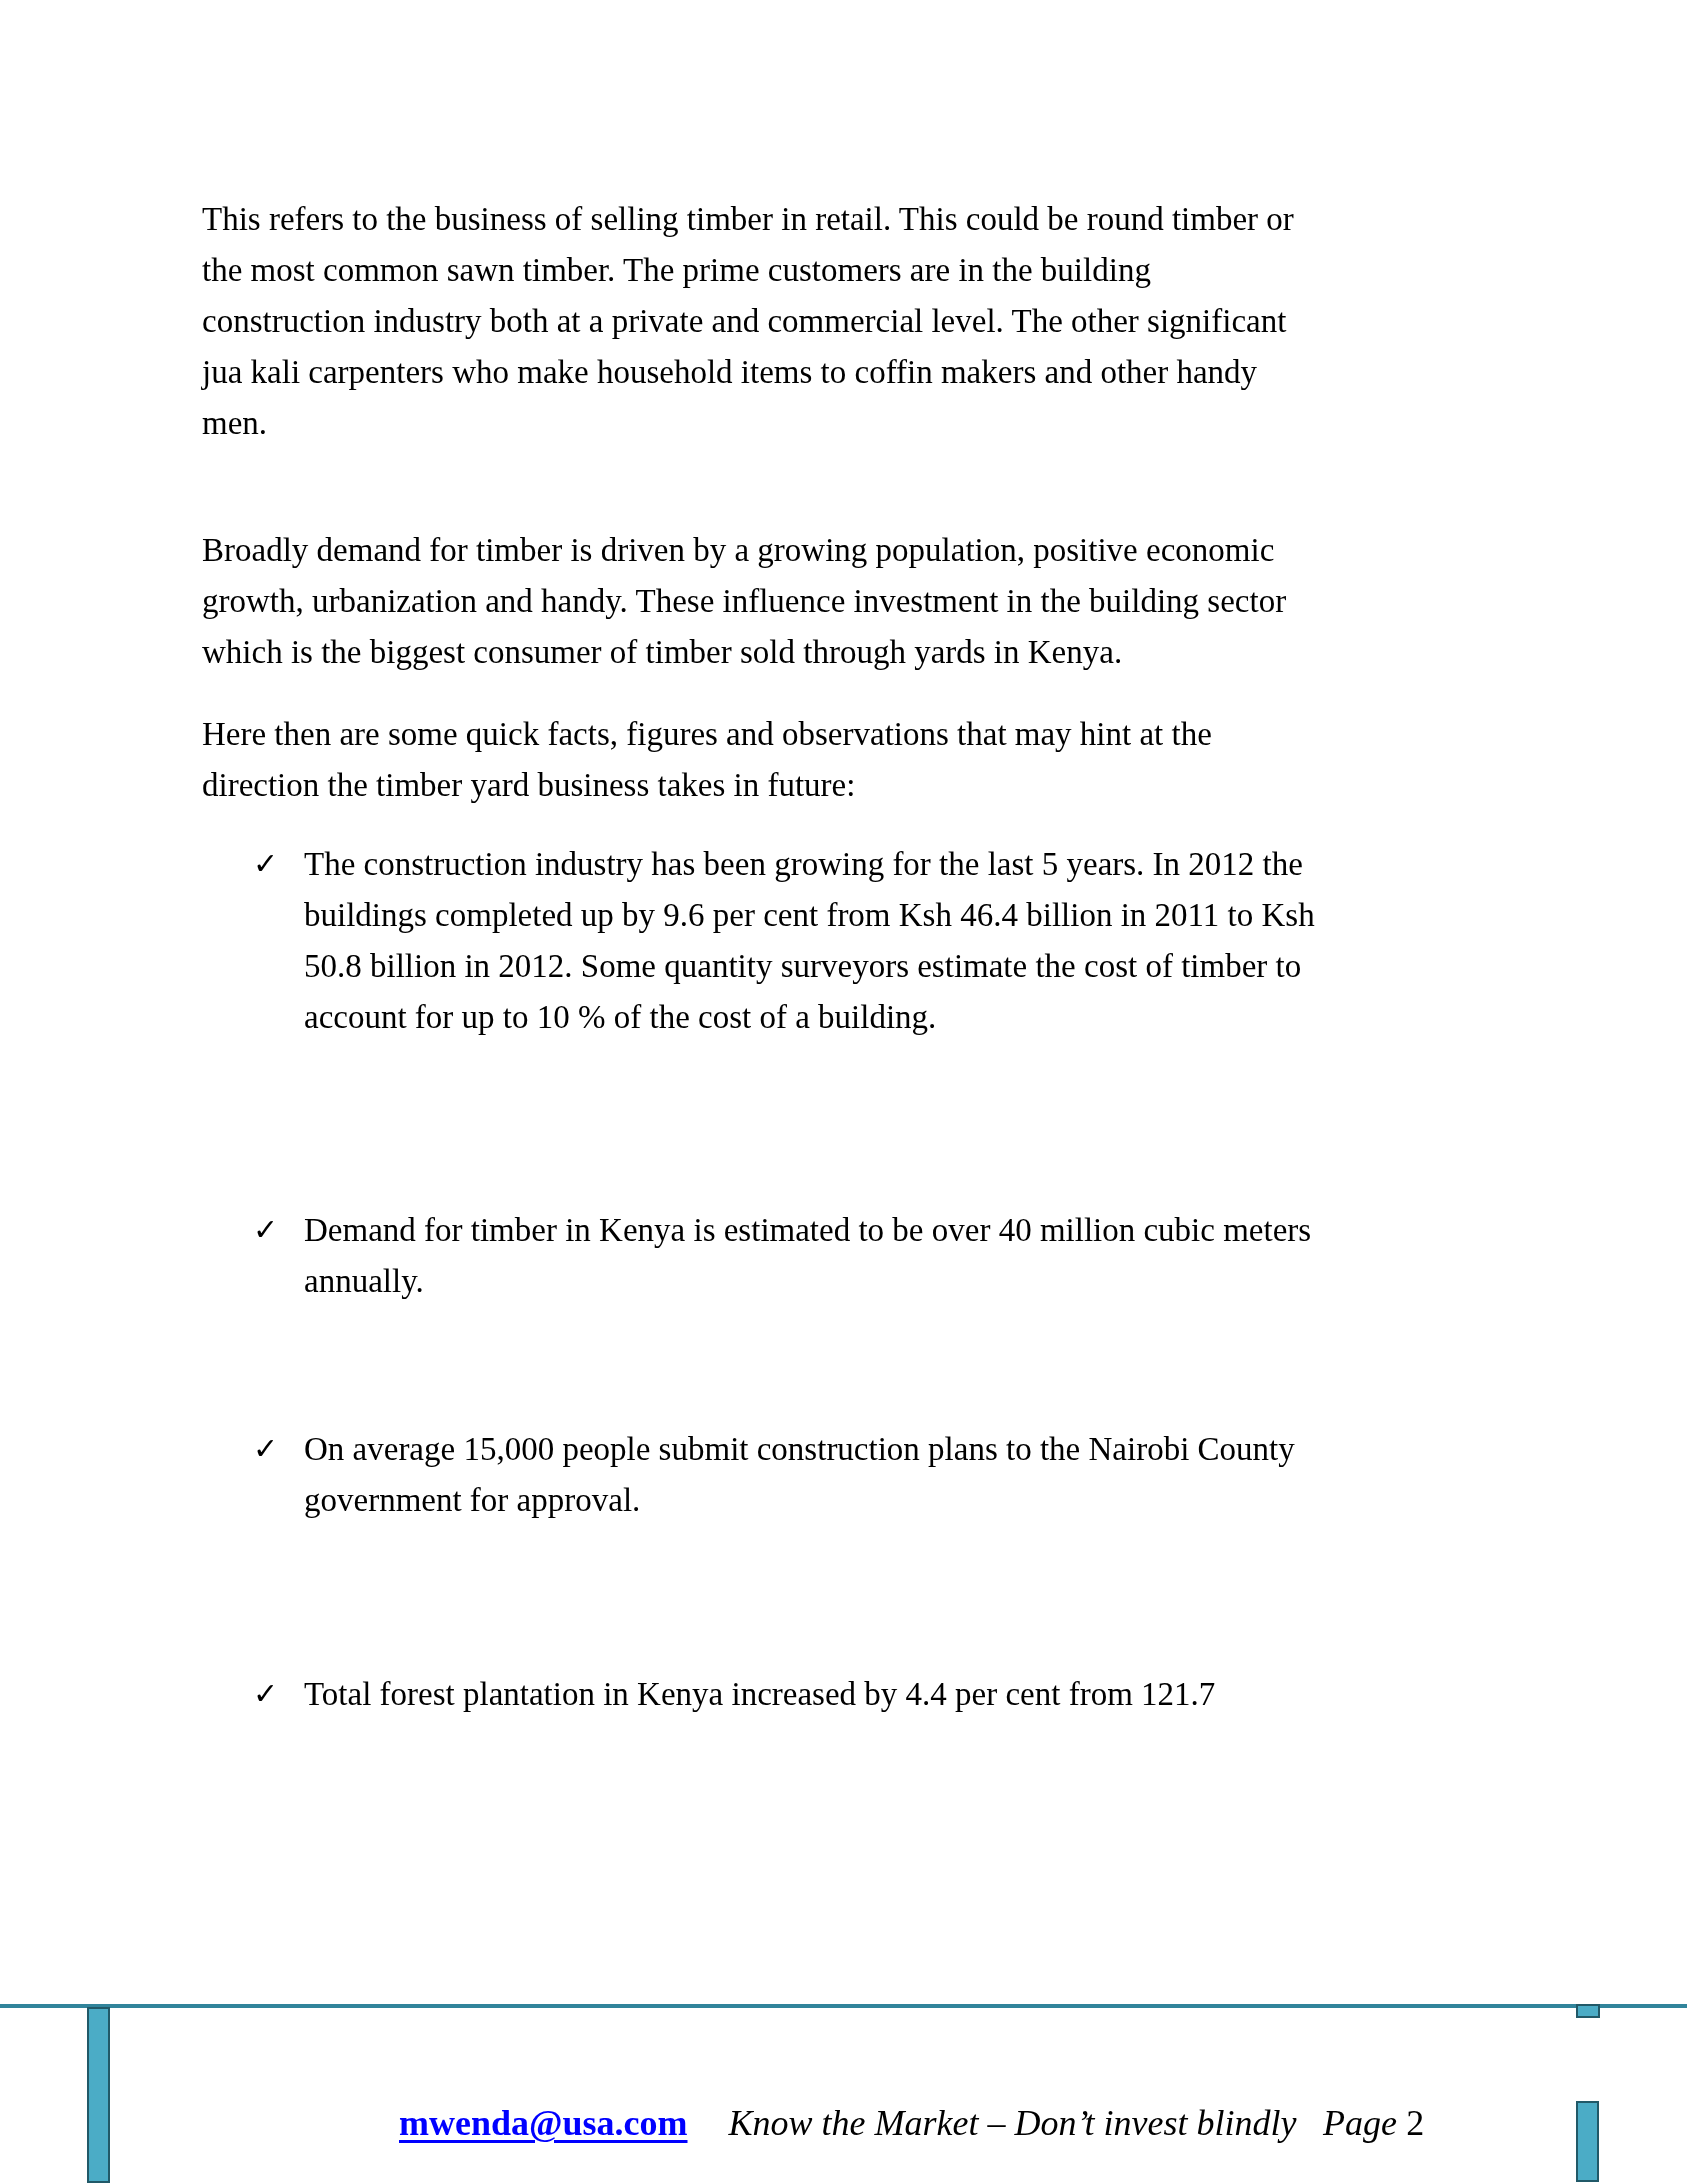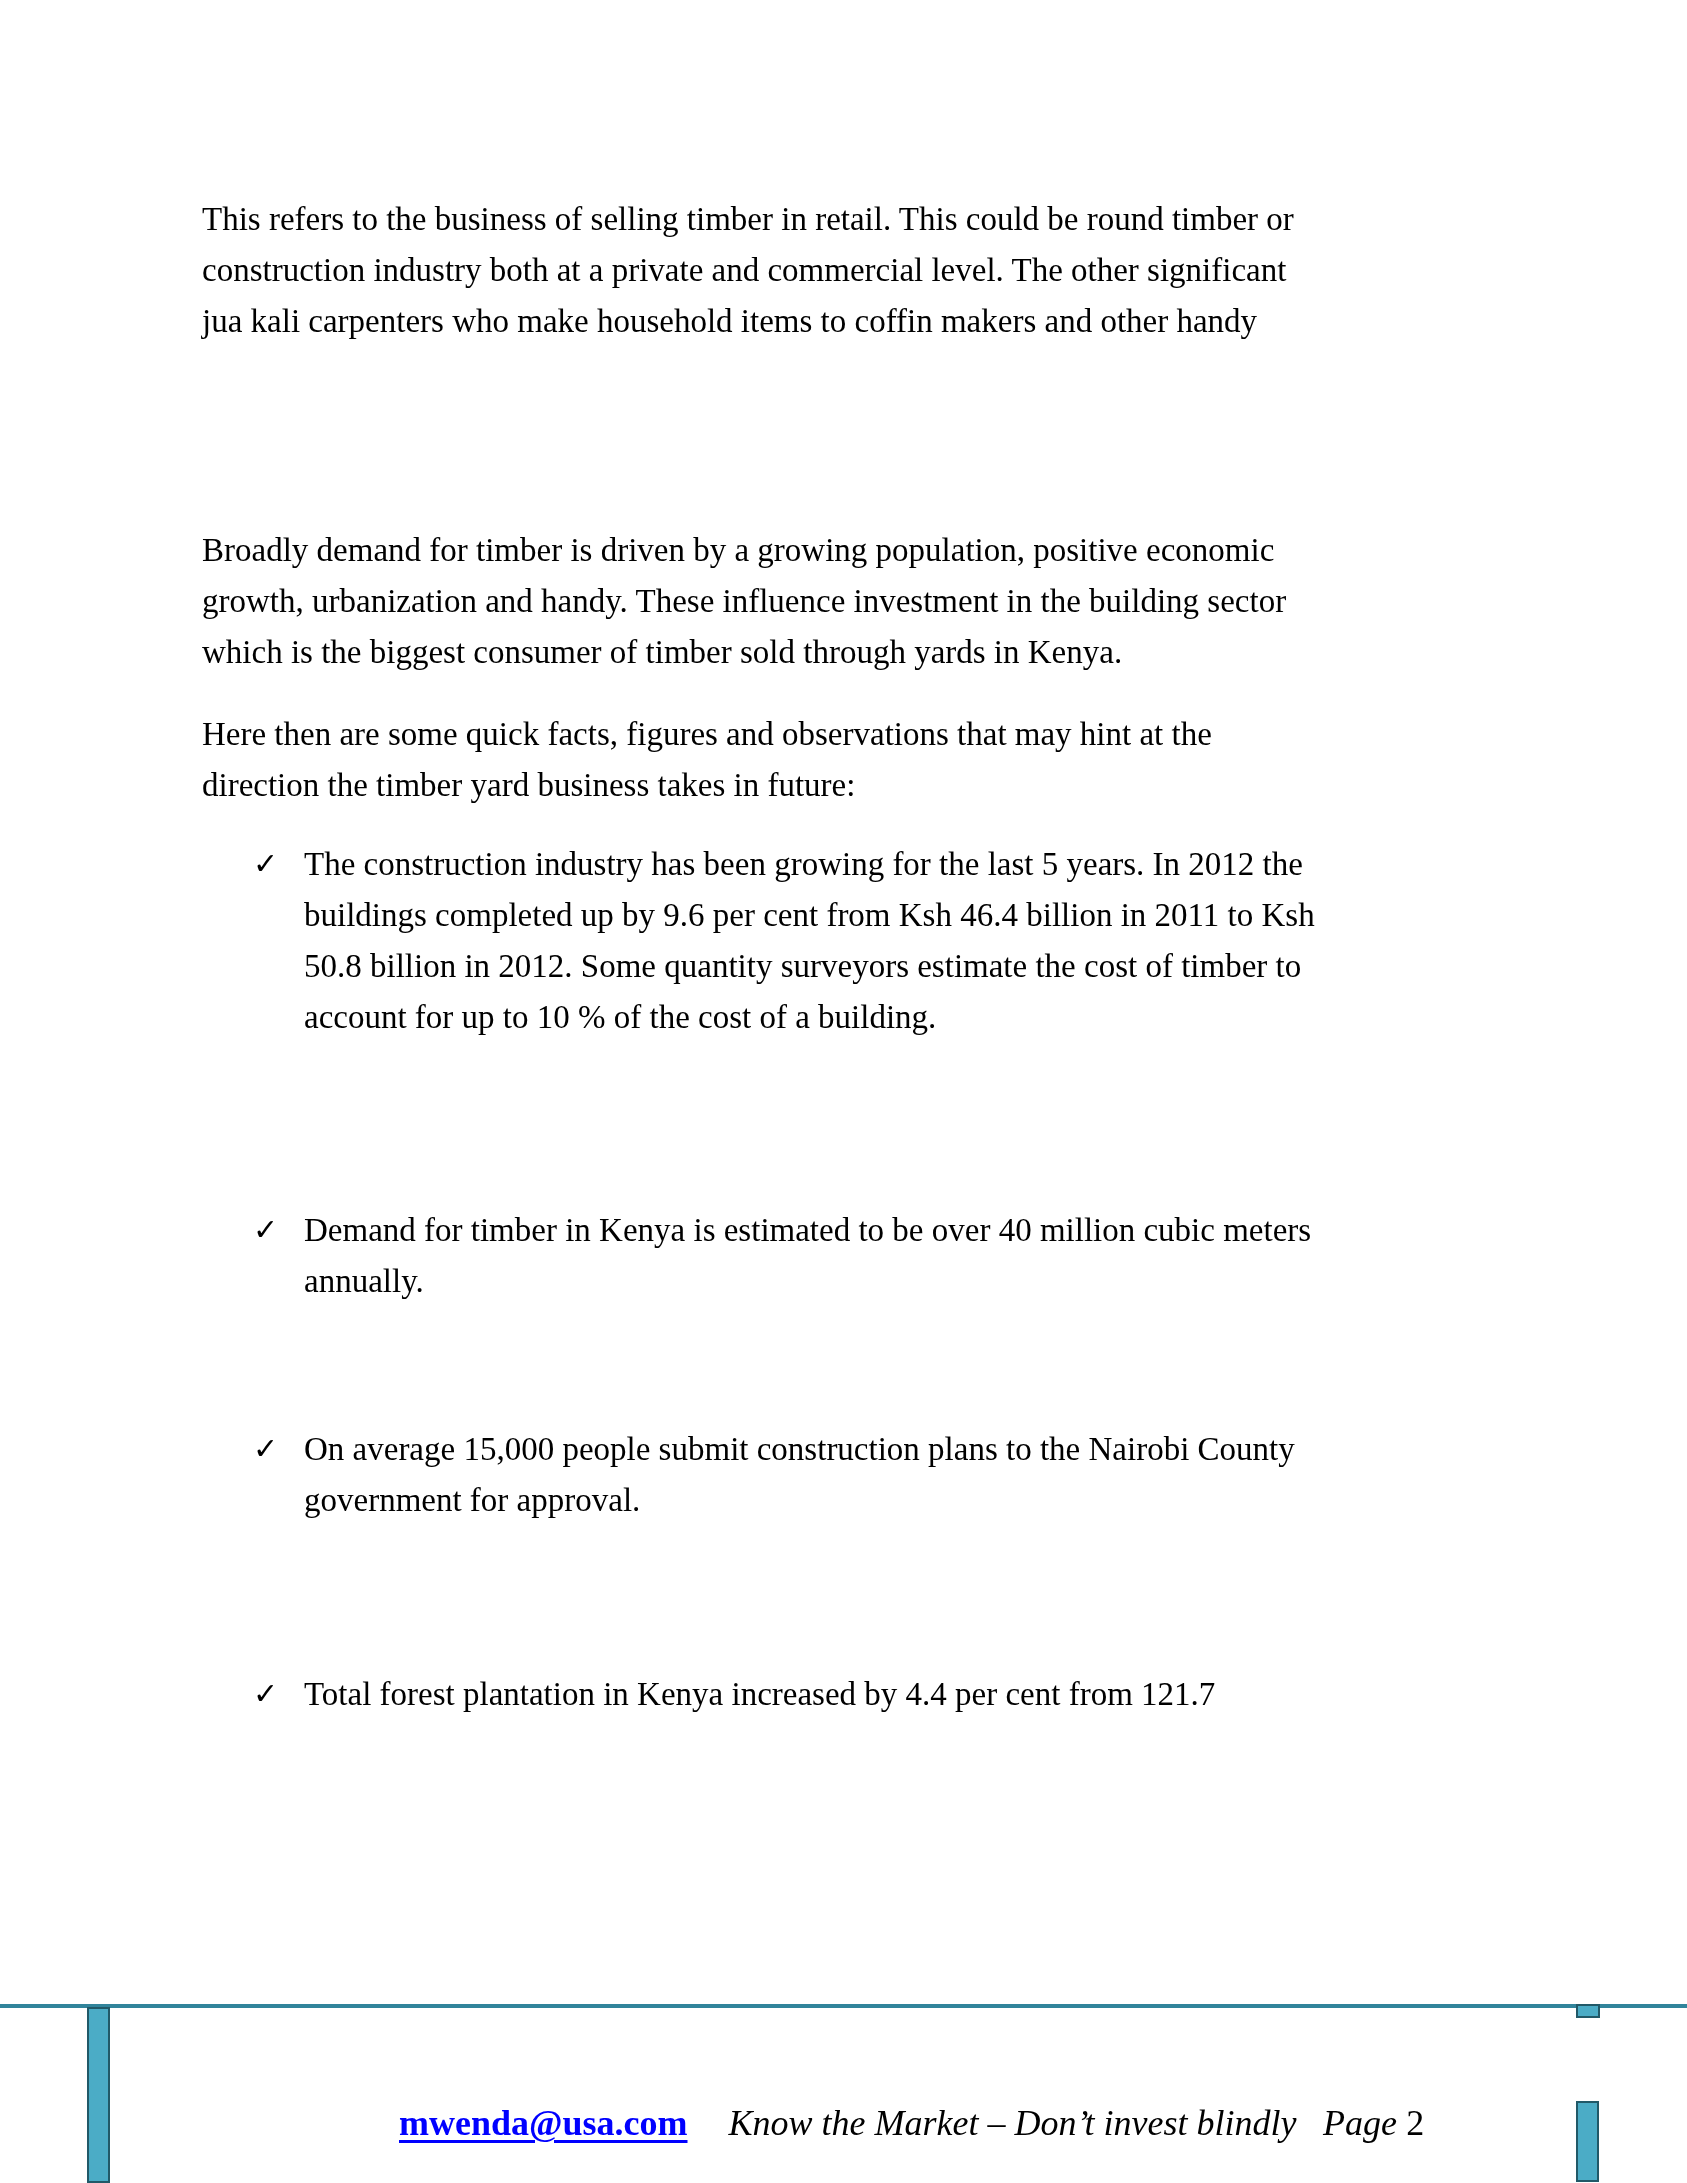--- a/index.html
+++ b/index.html
@@ -74,22 +74,24 @@
 </style>
 </head>
 <body>
 
 <div class="page">
 
   <main>
 
     <section class="para" style="top:194px">
       <div class="line">This refers to the business of selling timber in retail. This could be round timber or</div>
+      <div class="line">the most common sawn timber. The prime customers are in the building</div>
       <div class="line">construction industry both at a private and commercial level. The other significant</div>
       <div class="line">jua kali carpenters who make household items to coffin makers and other handy</div>
+      <div class="line">men.</div>
     </section>
 
     <section class="para" style="top:525px">
       <div class="line">Broadly demand for timber is driven by a growing population, positive economic</div>
       <div class="line">growth, urbanization and handy. These influence investment in the building sector</div>
       <div class="line">which is the biggest consumer of timber sold through yards in Kenya.</div>
     </section>
 
     <section class="para" style="top:709px">
       <div class="line">Here then are some quick facts, figures and observations that may hint at the</div>

